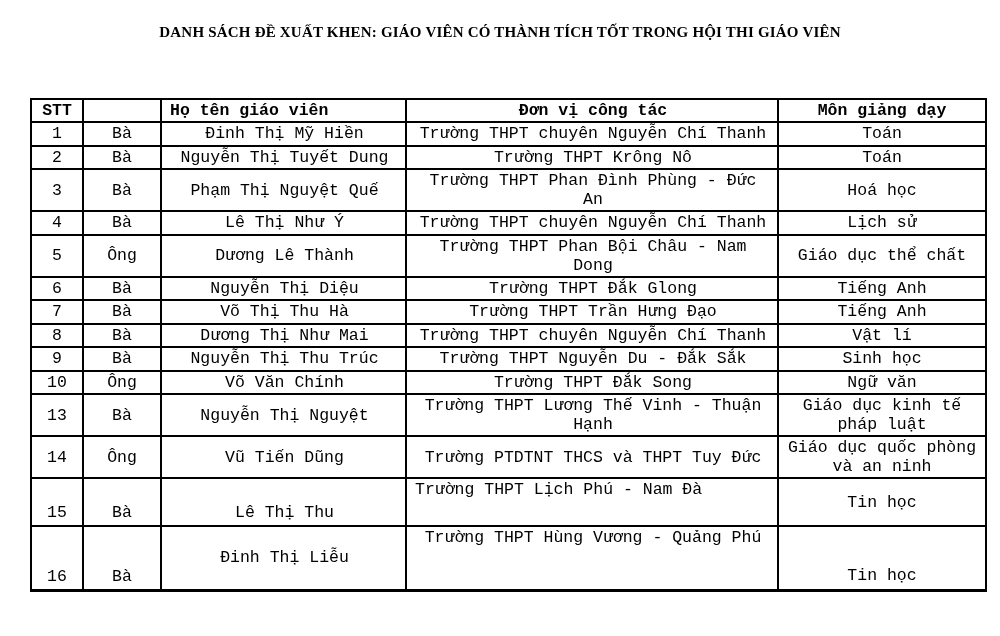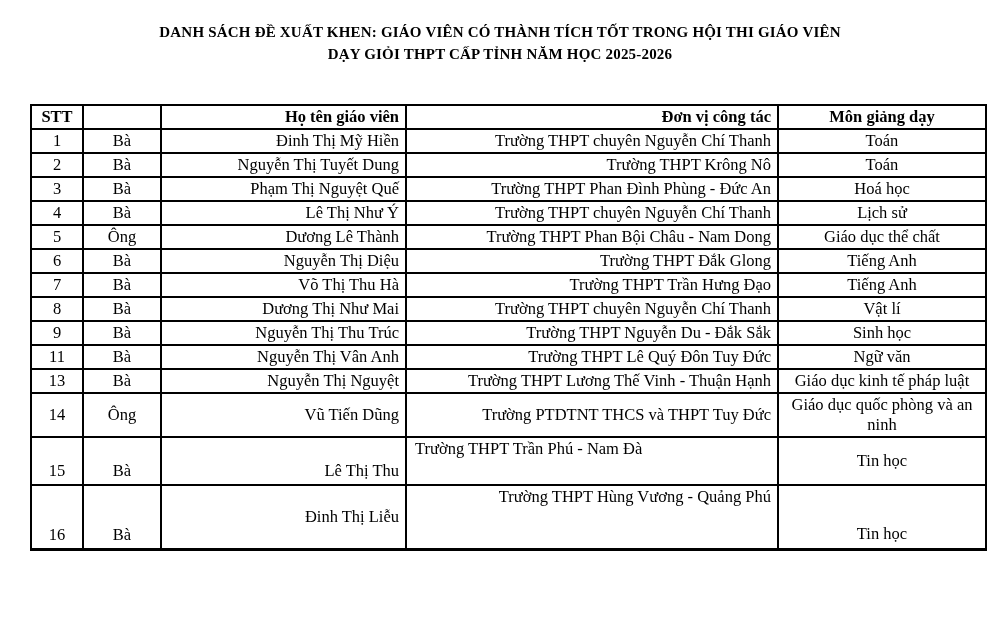--- a/index.html
+++ b/index.html
@@ -22,44 +22,45 @@
     width: 960px;
     text-align: center;
     font-weight: bold;
     font-size: 15px;
     line-height: 1.45;
     letter-spacing: 0.2px;
   }
   table.main-table {
     position: absolute;
     left: 30px;
-    top: 104px;
+    top: 98px;
     width: 955px;
     border-collapse: collapse;
     table-layout: fixed;
     border: 2px solid #000;
     border-bottom-width: 3px;
+    font-family: Liberation Mono, monospace;
   }
   col.w-stt     { width: 52px; }
   col.w-title   { width: 78px; }
   col.w-name    { width: 245px; }
   col.w-unit    { width: 372px; }
   col.w-subject { width: 208px; }
   th, td {
     border: 2px solid #000;
     font-size: 16.5px;
     padding: 1px 6px;
     overflow: hidden;
     vertical-align: middle;
   }
   thead tr { height: 23px; }
   th { font-weight: bold; text-align: center; font-size: 16.5px; }
   tbody tr { height: 23.5px; }
   .c-stt, .c-title, .c-subject { text-align: center; }
-  .c-name, .c-unit { text-align: right; padding-left: 8px; }
+  .c-name, .c-unit { text-align: center; padding-left: 8px; }
   
   tbody tr:nth-child(13) { height: 48px; }
   tbody tr:nth-child(14) { height: 64px; }
   tbody tr:nth-child(15) { height: 41px; }
   tbody tr:nth-child(16) { height: 45px; }
   tbody tr:nth-child(13) .c-stt,
   tbody tr:nth-child(13) .c-title,
   tbody tr:nth-child(13) .c-name { vertical-align: bottom; padding-bottom: 3px; }
   tbody tr:nth-child(13) .c-unit { vertical-align: top; text-align: justify; }
   tbody tr:nth-child(13) .c-subject { vertical-align: middle; }
@@ -77,36 +78,35 @@
   tbody tr:nth-child(16) .c-name,
   tbody tr:nth-child(16) .c-unit { vertical-align: top; padding-top: 2px; }
   tbody tr:nth-child(15) .c-subject,
   tbody tr:nth-child(16) .c-subject { vertical-align: bottom; padding-bottom: 4px; }
 </style>
 </head>
 <body>
 
 <div class="doc-title">
   <div>DANH SÁCH ĐỀ XUẤT KHEN: GIÁO VIÊN CÓ THÀNH TÍCH TỐT TRONG HỘI THI GIÁO VIÊN</div>
-  <div>DẠY GIỎI THPT CẤP TỈNH NĂM HỌC 2025-2026</div>
 </div>
 
 <table class="main-table">
   <colgroup>
     <col class="w-stt">
     <col class="w-title">
     <col class="w-name">
     <col class="w-unit">
     <col class="w-subject">
   </colgroup>
   <thead>
     <tr>
       <th class="c-stt">STT</th>
       <th class="c-title"></th>
-      <th class="c-name" style="text-align:right;">Họ tên giáo viên</th>
+      <th class="c-name" style="text-align:left;">Họ tên giáo viên</th>
       <th class="c-unit" style="">Đơn vị công tác</th>
       <th class="c-subject">Môn giảng dạy</th>
     </tr>
   </thead>
   <tbody id="table-body">
   <tr>
     <td class="c-stt">1</td>
     <td class="c-title">Bà</td>
     <td class="c-name">Đinh Thị Mỹ Hiền</td>
     <td class="c-unit">Trường THPT chuyên Nguyễn Chí Thanh</td>
@@ -170,28 +170,28 @@
   </tr>
 
   <tr>
     <td class="c-stt">9</td>
     <td class="c-title">Bà</td>
     <td class="c-name">Nguyễn Thị Thu Trúc</td>
     <td class="c-unit">Trường THPT Nguyễn Du - Đắk Sắk</td>
     <td class="c-subject">Sinh học</td>
   </tr>
 
-
-  <tr>
-    <td class="c-stt">11</td>
-    <td class="c-title">Bà</td>
-    <td class="c-name">Nguyễn Thị Vân Anh</td>
-    <td class="c-unit">Trường THPT Lê Quý Đôn Tuy Đức</td>
+  <tr>
+    <td class="c-stt">10</td>
+    <td class="c-title">Ông</td>
+    <td class="c-name">Võ Văn Chính</td>
+    <td class="c-unit">Trường THPT Đắk Song</td>
     <td class="c-subject">Ngữ văn</td>
   </tr>
+
 
 
   <tr>
     <td class="c-stt">13</td>
     <td class="c-title">Bà</td>
     <td class="c-name">Nguyễn Thị Nguyệt</td>
     <td class="c-unit">Trường THPT Lương Thế Vinh - Thuận Hạnh</td>
     <td class="c-subject">Giáo dục kinh tế pháp luật</td>
   </tr>
 
@@ -200,21 +200,21 @@
     <td class="c-title">Ông</td>
     <td class="c-name">Vũ Tiến Dũng</td>
     <td class="c-unit">Trường PTDTNT THCS và THPT Tuy Đức</td>
     <td class="c-subject">Giáo dục quốc phòng và an ninh</td>
   </tr>
 
   <tr>
     <td class="c-stt">15</td>
     <td class="c-title">Bà</td>
     <td class="c-name">Lê Thị Thu</td>
-    <td class="c-unit">Trường THPT Trần Phú - Nam Đà</td>
+    <td class="c-unit">Trường THPT Lịch Phú - Nam Đà</td>
     <td class="c-subject">Tin học</td>
   </tr>
 
   <tr>
     <td class="c-stt">16</td>
     <td class="c-title">Bà</td>
     <td class="c-name">Đinh Thị Liễu</td>
     <td class="c-unit">Trường THPT Hùng Vương - Quảng Phú</td>
     <td class="c-subject">Tin học</td>
   </tr>

